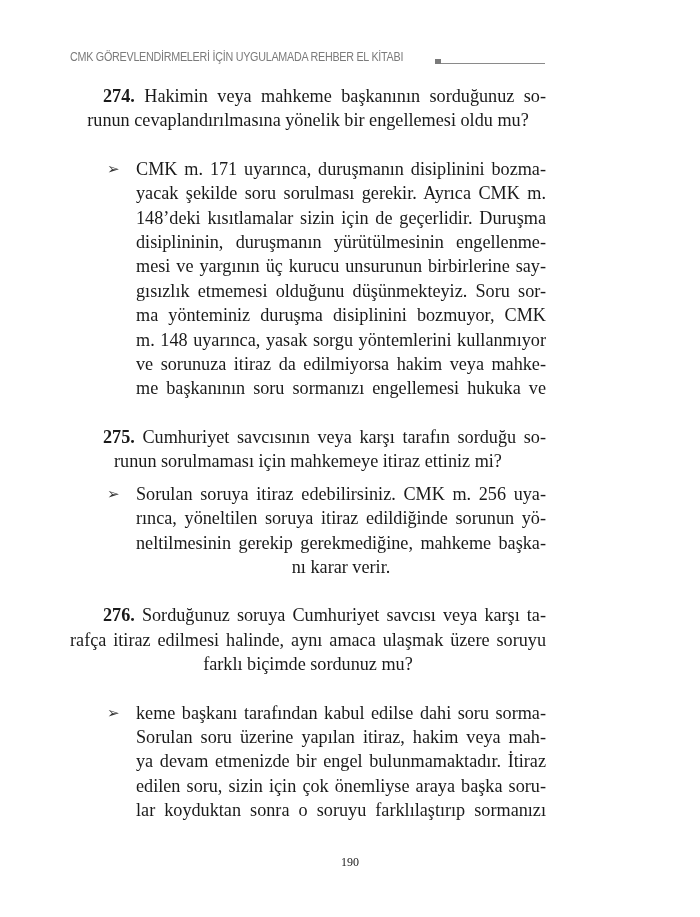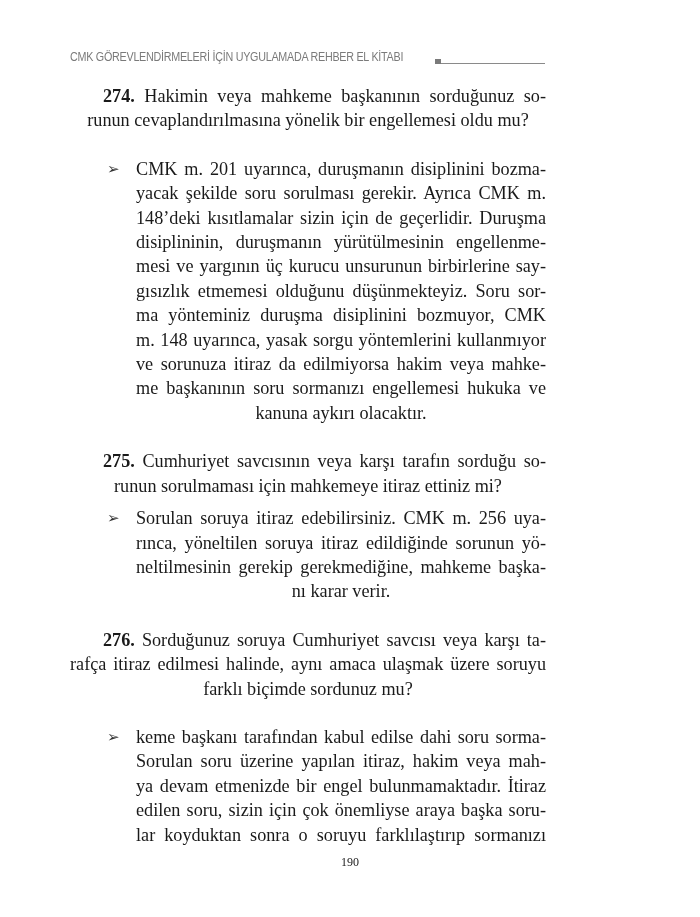--- a/index.html
+++ b/index.html
@@ -30,31 +30,30 @@
 
 <div class="content">
 
   <div style="margin-bottom:24px;">
     <p class="q" style="margin-bottom:24px;">
       <span class="justify-line" style="text-indent:33px;"><b>274.</b> <span>Hakimin veya mahkeme başkanının sorduğunuz so-</span></span>
       <span class="last-line" style="text-indent:0;">runun cevaplandırılmasına yönelik bir engellemesi oldu mu?</span>
     </p>
     <div class="answer">
       <span class="arrow">➢</span>
-      <span class="justify-line">CMK m. 201 uyarınca, duruşmanın disiplinini bozma-</span>
+      <span class="justify-line">CMK m. 171 uyarınca, duruşmanın disiplinini bozma-</span>
       <span class="justify-line">yacak şekilde soru sorulması gerekir. Ayrıca CMK m.</span>
       <span class="justify-line">148’deki kısıtlamalar sizin için de geçerlidir. Duruşma</span>
       <span class="justify-line">disiplininin, duruşmanın yürütülmesinin engellenme-</span>
       <span class="justify-line">mesi ve yargının üç kurucu unsurunun birbirlerine say-</span>
       <span class="justify-line">gısızlık etmemesi olduğunu düşünmekteyiz. Soru sor-</span>
       <span class="justify-line">ma yönteminiz duruşma disiplinini bozmuyor, CMK</span>
       <span class="justify-line">m. 148 uyarınca, yasak sorgu yöntemlerini kullanmıyor</span>
       <span class="justify-line">ve sorunuza itiraz da edilmiyorsa hakim veya mahke-</span>
       <span class="justify-line">me başkanının soru sormanızı engellemesi hukuka ve</span>
-      <span class="last-line">kanuna aykırı olacaktır.</span>
     </div>
   </div>
 
   <div style="margin-bottom:24px;">
     <p class="q" style="margin-bottom:8px;">
       <span class="justify-line" style="text-indent:33px;"><b>275.</b> <span>Cumhuriyet savcısının veya karşı tarafın sorduğu so-</span></span>
       <span class="last-line" style="text-indent:0;">runun sorulmaması için mahkemeye itiraz ettiniz mi?</span>
     </p>
     <div class="answer">
       <span class="arrow">➢</span>

